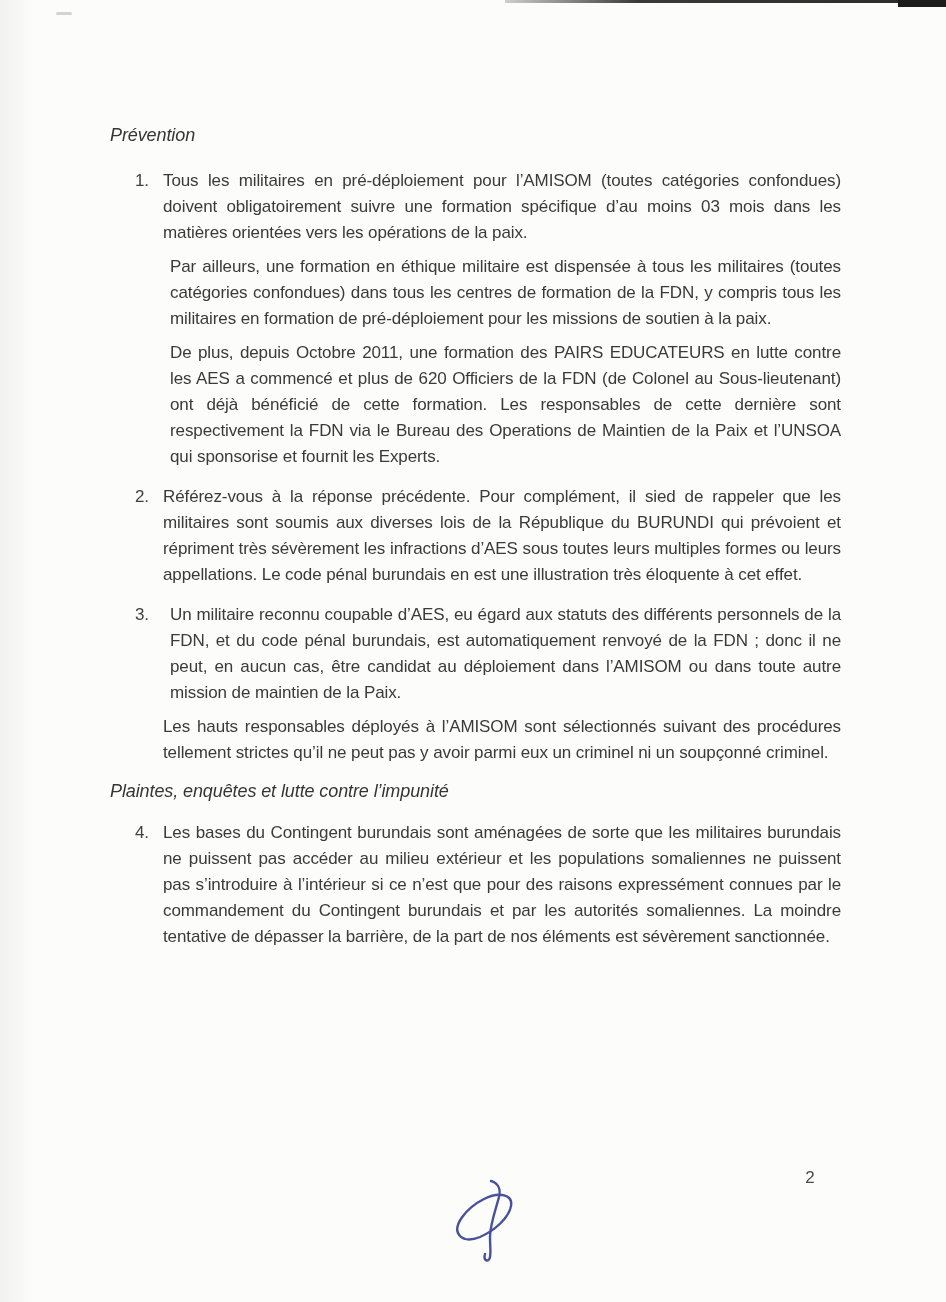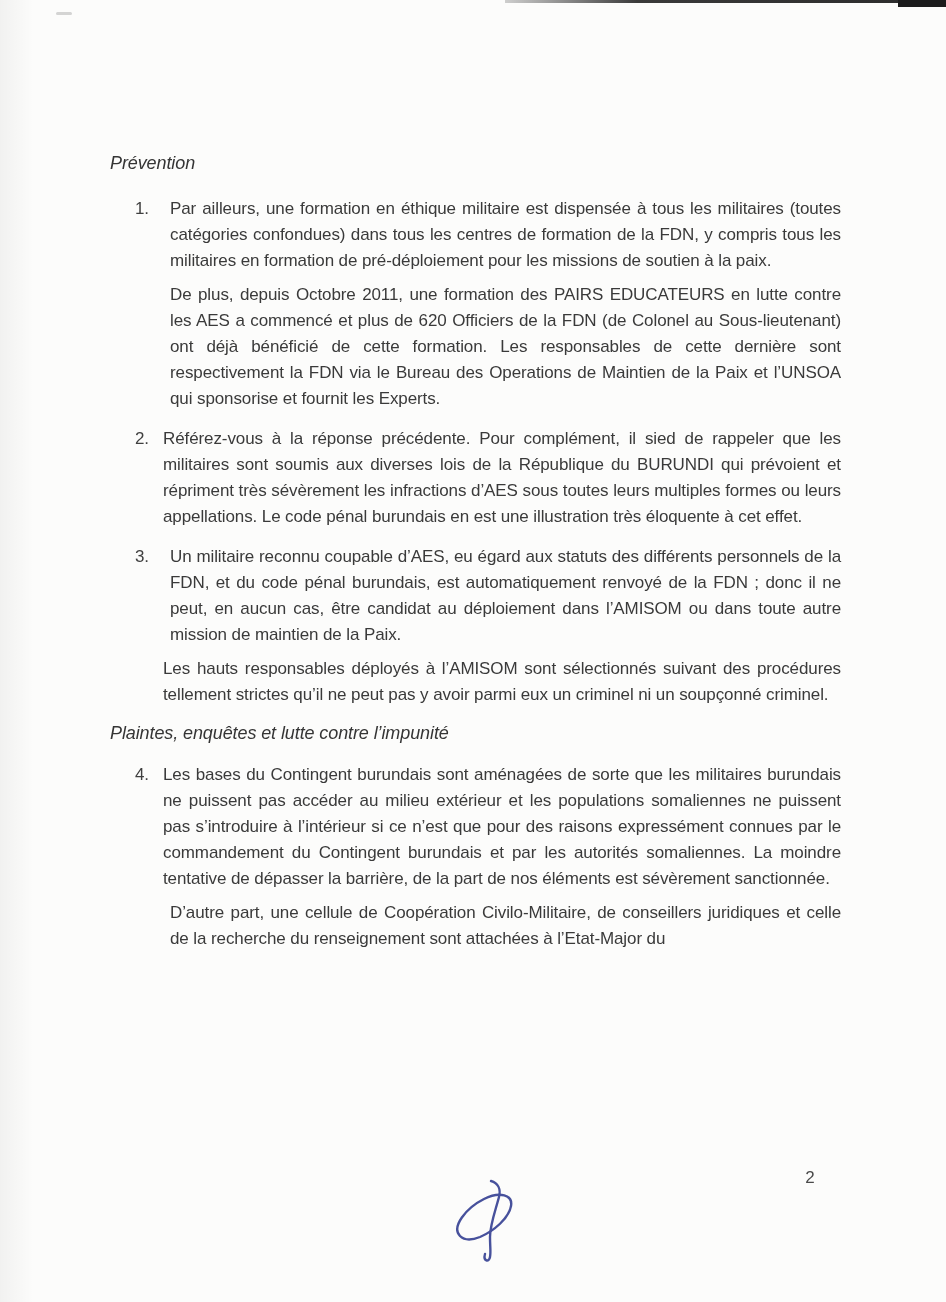--- a/index.html
+++ b/index.html
@@ -24,21 +24,21 @@
   .artifact-smudge {
     position:absolute; left:56px; top:12px; width:16px; height:3px;
     background:rgba(90,90,90,0.25); border-radius:2px;
   }
   .edge-shadow {
     position:absolute; left:0; top:0; bottom:0; width:34px;
     background:linear-gradient(90deg, rgba(0,0,0,0.045), rgba(0,0,0,0));
   }
   
   .doc {
-    position:absolute; left:110px; top:152px; width:731px;
+    position:absolute; left:110px; top:124px; width:731px;
     font-size:17px; line-height:26px; letter-spacing:-0.1px;
   }
   .doc-heading {
     margin:0 0 22px 0;
     font-style:italic;
     font-weight:normal;
     font-size:18px; line-height:22px;
     color:#353535;
   }
   .doc-heading.mid { margin-bottom:18px; }
@@ -73,20 +73,21 @@
   <div class="artifact-corner"></div>
   <div class="artifact-smudge"></div>
 
   <main class="doc">
 
     <h2 class="doc-heading">Prévention</h2>
 
     <div class="item">
       <span class="num">1.</span>
       <div class="item-body">
+        <p class="para">Tous les militaires en pré-déploiement pour l’AMISOM (toutes catégories confondues) doivent obligatoirement suivre une formation spécifique d’au moins 03 mois dans les matières orientées vers les opérations de la paix.</p>
         <p class="para sub">Par ailleurs, une formation en éthique militaire est dispensée à tous les militaires (toutes catégories confondues) dans tous les centres de formation de la FDN, y compris tous les militaires en formation de pré-déploiement pour les missions de soutien à la paix.</p>
         <p class="para sub">De plus, depuis Octobre 2011, une formation des PAIRS EDUCATEURS en lutte contre les AES a commencé et plus de 620 Officiers de la FDN (de Colonel au Sous-lieutenant) ont déjà bénéficié de cette formation. Les responsables de cette dernière sont respectivement la FDN via le Bureau des Operations de Maintien de la Paix et l’UNSOA qui sponsorise et fournit les Experts.</p>
       </div>
     </div>
 
     <div class="item">
       <span class="num">2.</span>
       <div class="item-body">
         <p class="para">Référez-vous à la réponse précédente. Pour complément, il sied de rappeler que les militaires sont soumis aux diverses lois de la République du BURUNDI qui prévoient et répriment très sévèrement les infractions d’AES sous toutes leurs multiples formes ou leurs appellations. Le code pénal burundais en est une illustration très éloquente à cet effet.</p>
       </div>
@@ -99,21 +100,20 @@
         <p class="para">Les hauts responsables déployés à l’AMISOM sont sélectionnés suivant des procédures tellement strictes qu’il ne peut pas y avoir parmi eux un criminel ni un soupçonné criminel.</p>
       </div>
     </div>
 
     <h2 class="doc-heading mid">Plaintes, enquêtes et lutte contre l’impunité</h2>
 
     <div class="item">
       <span class="num">4.</span>
       <div class="item-body">
         <p class="para">Les bases du Contingent burundais sont aménagées de sorte que les militaires burundais ne puissent pas accéder au milieu extérieur et les populations somaliennes ne puissent pas s’introduire à l’intérieur si ce n’est que pour des raisons expressément connues par le commandement du Contingent burundais et par les autorités somaliennes. La moindre tentative de dépasser la barrière, de la part de nos éléments est sévèrement sanctionnée.</p>
-        <p class="para sub">D’autre part, une cellule de Coopération Civilo-Militaire, de conseillers juridiques et celle de la recherche du renseignement sont attachées à l’Etat-Major du</p>
       </div>
     </div>
 
   </main>
 
   <svg class="signature" viewBox="0 0 110 115">
     <path stroke-width="2.4" d="M 20,68 C 11,59 26,40 44,31 C 60,23 73,27 71,38 C 69,50 54,63 40,69 C 30,73 24,72 20,68" stroke="#47519c"></path>
     <path stroke-width="2.4" d="M 51,13 C 58,15 61,21 59,29 C 55,44 50,57 50,69 C 50,79 51,84 50,89 C 49,95 43,93 45,86" stroke="#47519c"></path>
   </svg>
 

